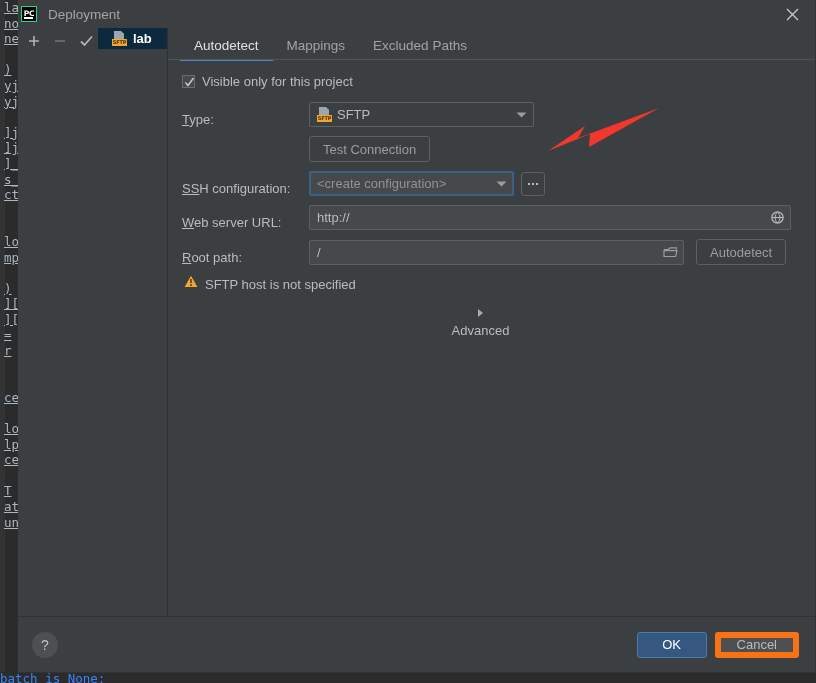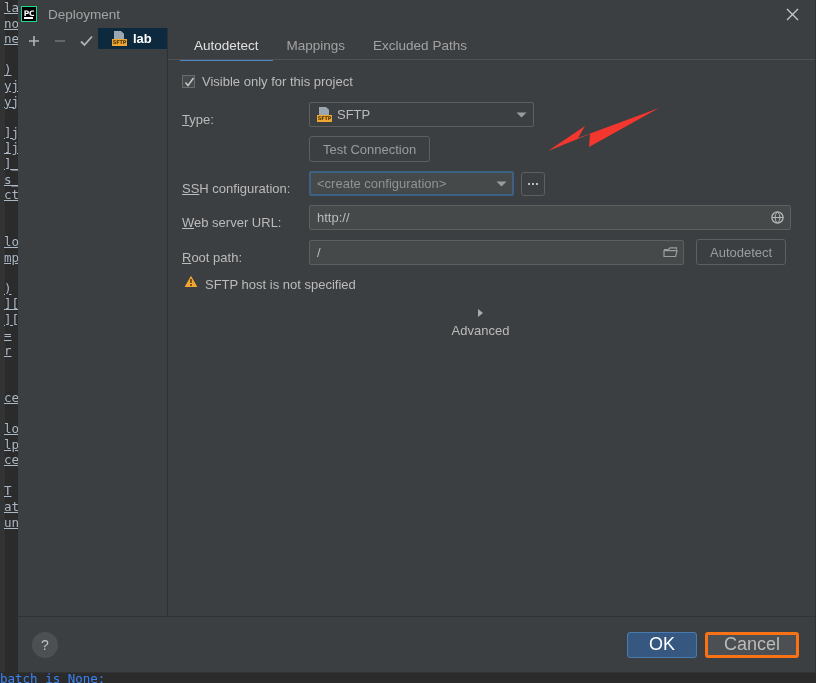--- a/index.html
+++ b/index.html
@@ -291,31 +291,31 @@
     width: 26px; height: 26px; border-radius: 50%;
     background: #4d5052;
     display: flex; align-items: center; justify-content: center;
     color: #c0c0c0; font-size: 14px;
     cursor: default;
   }
   .footer .spacer { flex: 1; }
   .fbtn {
     min-width: 70px; height: 26px;
     border-radius: 3px;
-    font-size: 18px;
+    font-size: 13px;
     display: flex; align-items: center; justify-content: center;
     padding: 0 16px;
     cursor: default;
     margin-left: 8px;
   }
   .fbtn.primary {
     background: #365880; border: 1px solid #4a7bb0; color: #ffffff;
   }
   .fbtn.secondary {
-    background: #4c5052; border: 3px solid #f97316; color: #bbbbbb;
+    background: #4c5052; border: 6px solid #f97316; color: #bbbbbb;
   }
 
   
   .arrow-overlay {
     position: absolute; left: 0; top: 0;
     width: 816px; height: 683px;
     pointer-events: none;
   }
 </style>
 </head>

